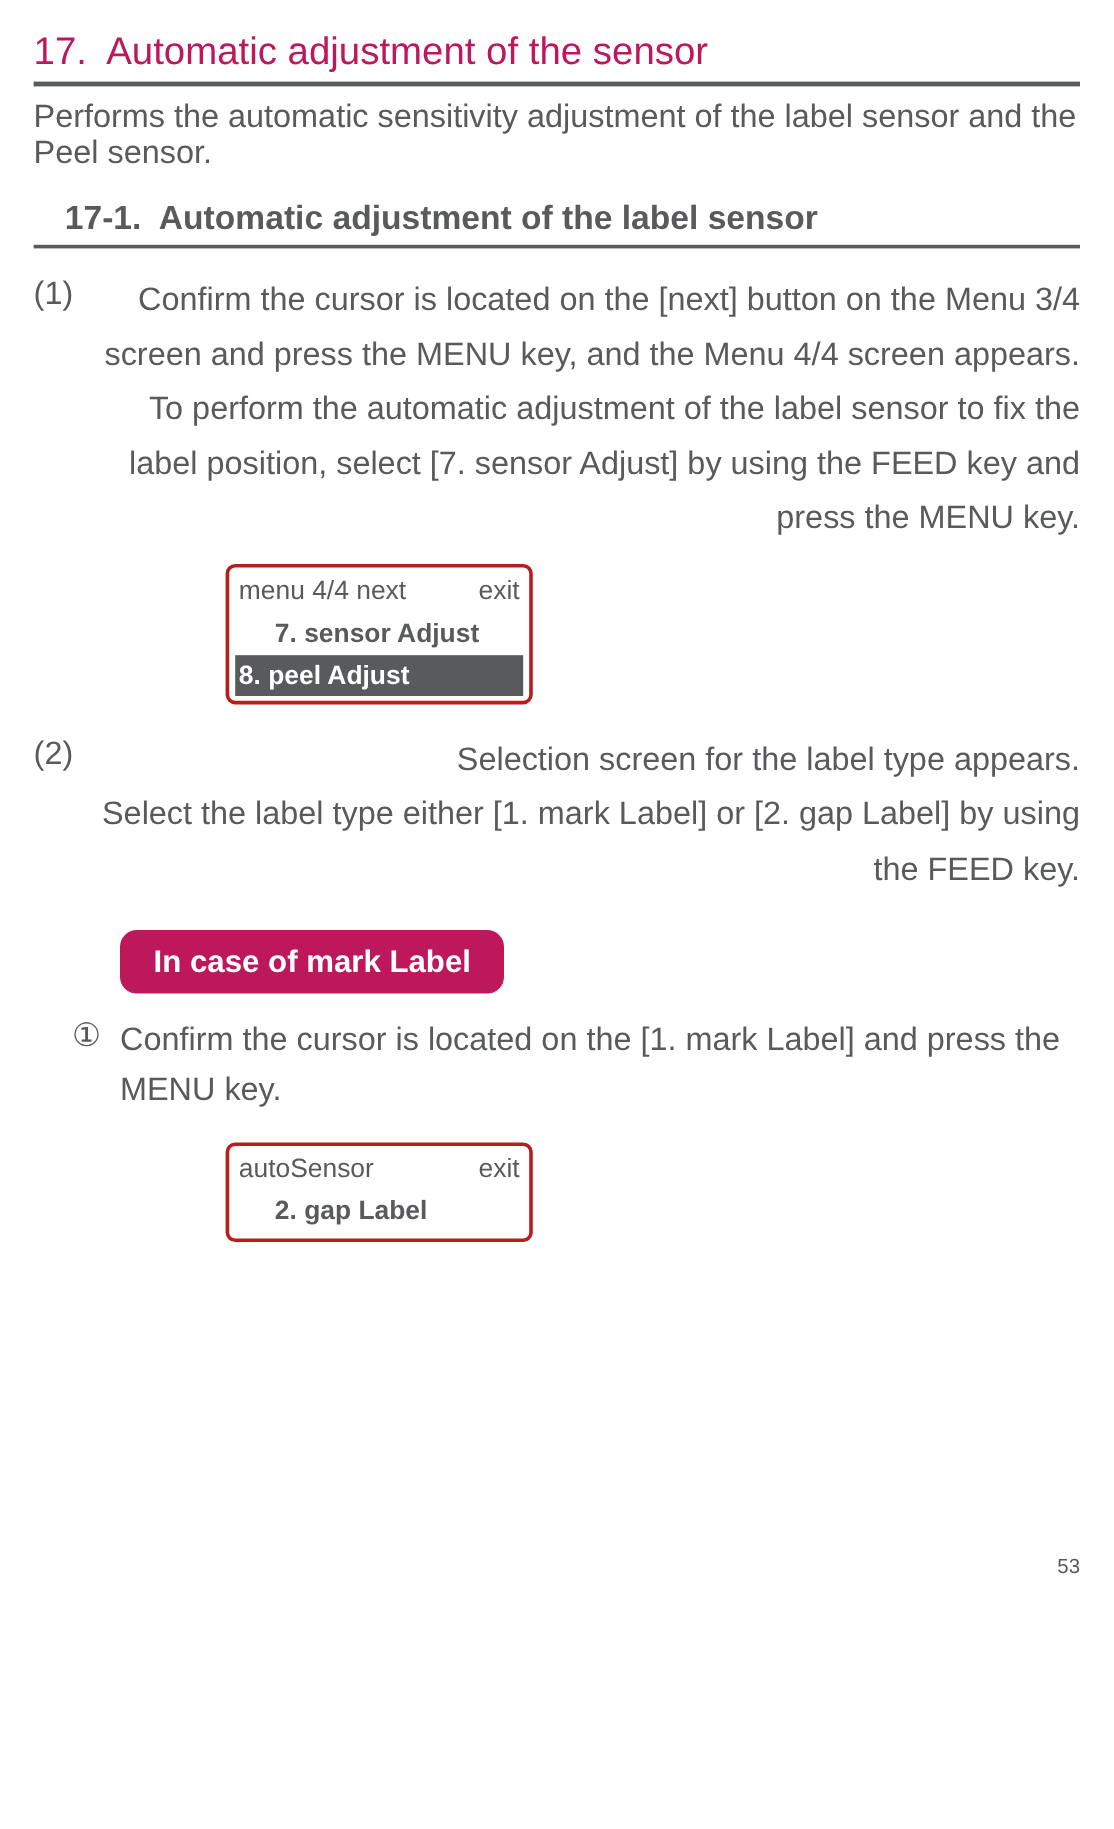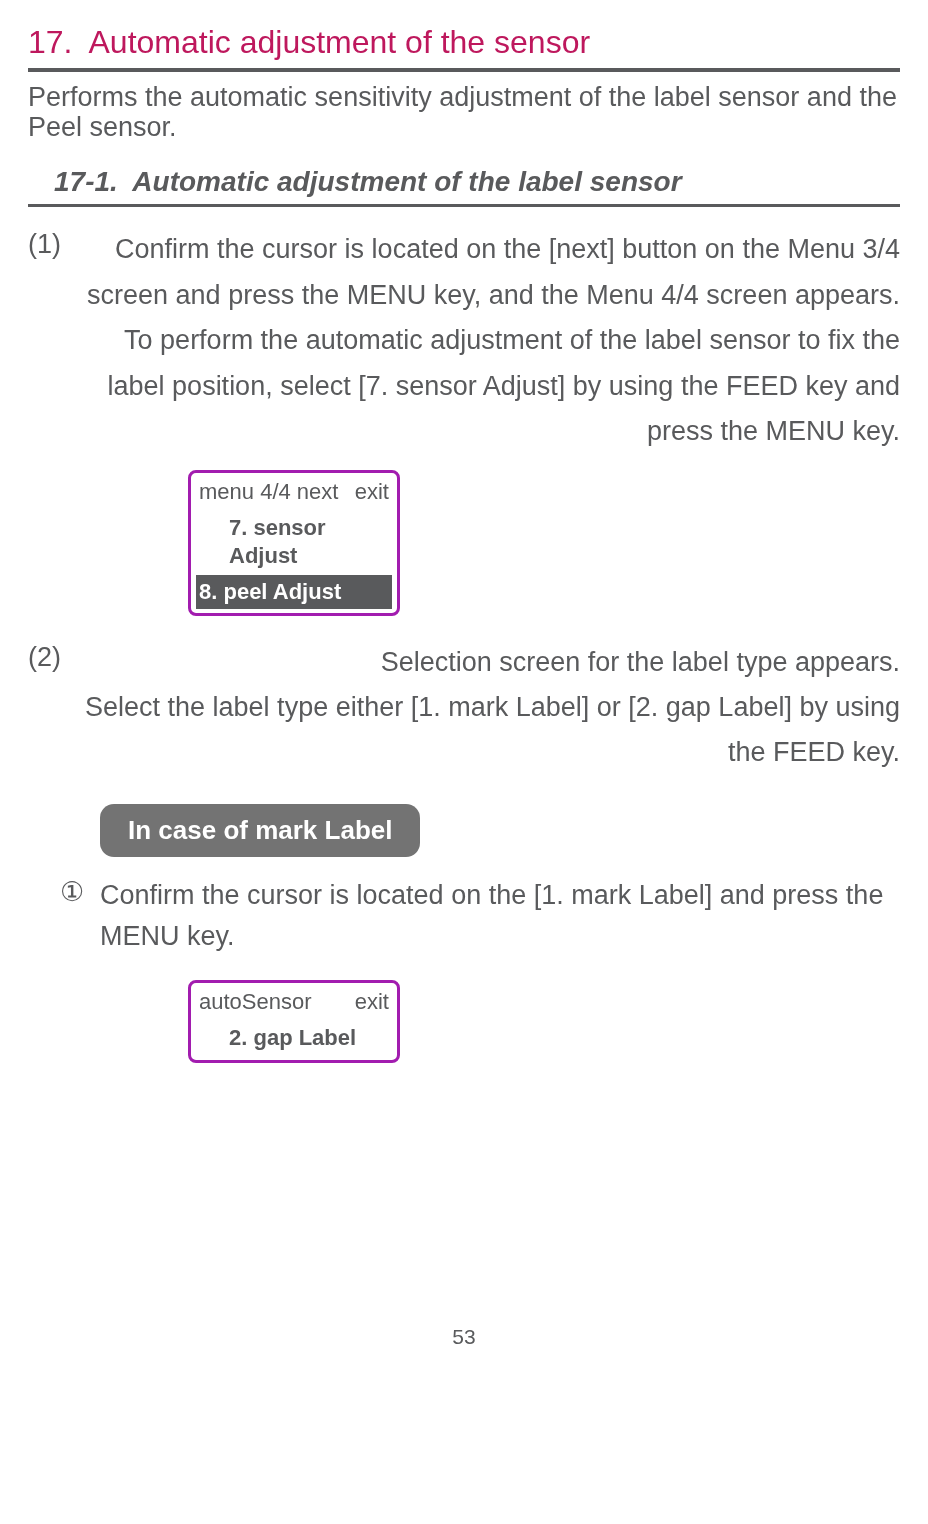--- a/index.html
+++ b/index.html
@@ -27,21 +27,20 @@
     font-size: 27px;
     color: #595a5c;
     margin-bottom: 22px;
     line-height: 1.12;
   }
   .h2 {
     font-size: 28px;
     font-weight: bold;
     color: #595a5c;
     margin: 11px 0 4px 26px;
-    font-style: italic;
   }
   .thin-rule {
     border: 0;
     border-top: 3px solid #595a5c;
     margin: 0 0 20px 0;
   }
   .step {
     display: flex;
     font-size: 27px;
     color: #595a5c;
@@ -52,23 +51,23 @@
   }
   .step .body {
     flex: 1;
     line-height: 1.68;
     text-align: right;
   }
   .lcd-wrap {
     margin: 16px 0 24px 160px;
   }
   .lcd {
-    border: 3px solid #a21caf;
+    border: 3px solid #b91c1c;
     border-radius: 8px;
-    width: 212px;
+    width: 256px;
     overflow: hidden;
   }
   .lcd .row {
     font-size: 22px;
     padding: 5px 8px 4px 8px;
     font-weight: normal;
     display: flex;
     justify-content: space-between;
   }
   .lcd .row.bold { font-weight: bold; padding-left: 38px; }
@@ -84,21 +83,21 @@
   .lcd .sel-inner {
     background: #595a5c;
     color: #fff;
     font-weight: bold;
     padding: 2px 5px 1px 5px;
     display: inline-block;
   }
   .lcd .row.last { padding-bottom: 8px; }
   .pill {
     display: inline-block;
-    background: #737373;
+    background: #be185d;
     color: #fff;
     font-weight: bold;
     font-size: 26px;
     border-radius: 14px;
     padding: 10px 28px 9px 28px;
     margin: 20px 0 18px 72px;
   }
   .circled-step {
     display: flex;
     font-size: 27px;
@@ -106,22 +105,22 @@
     margin: 0 0 0 32px;
   }
   .circled-step .num {
     min-width: 40px;
   }
   .circled-step .body {
     flex: 1;
     line-height: 1.55;
   }
   .page-num {
-    text-align: center;
-    font-size: 21px;
+    text-align: right;
+    font-size: 17px;
     color: #595a5c;
     margin-top: 260px;
   }
 </style>
 </head>
 <body>
 
 
 
 <div class="h1">

